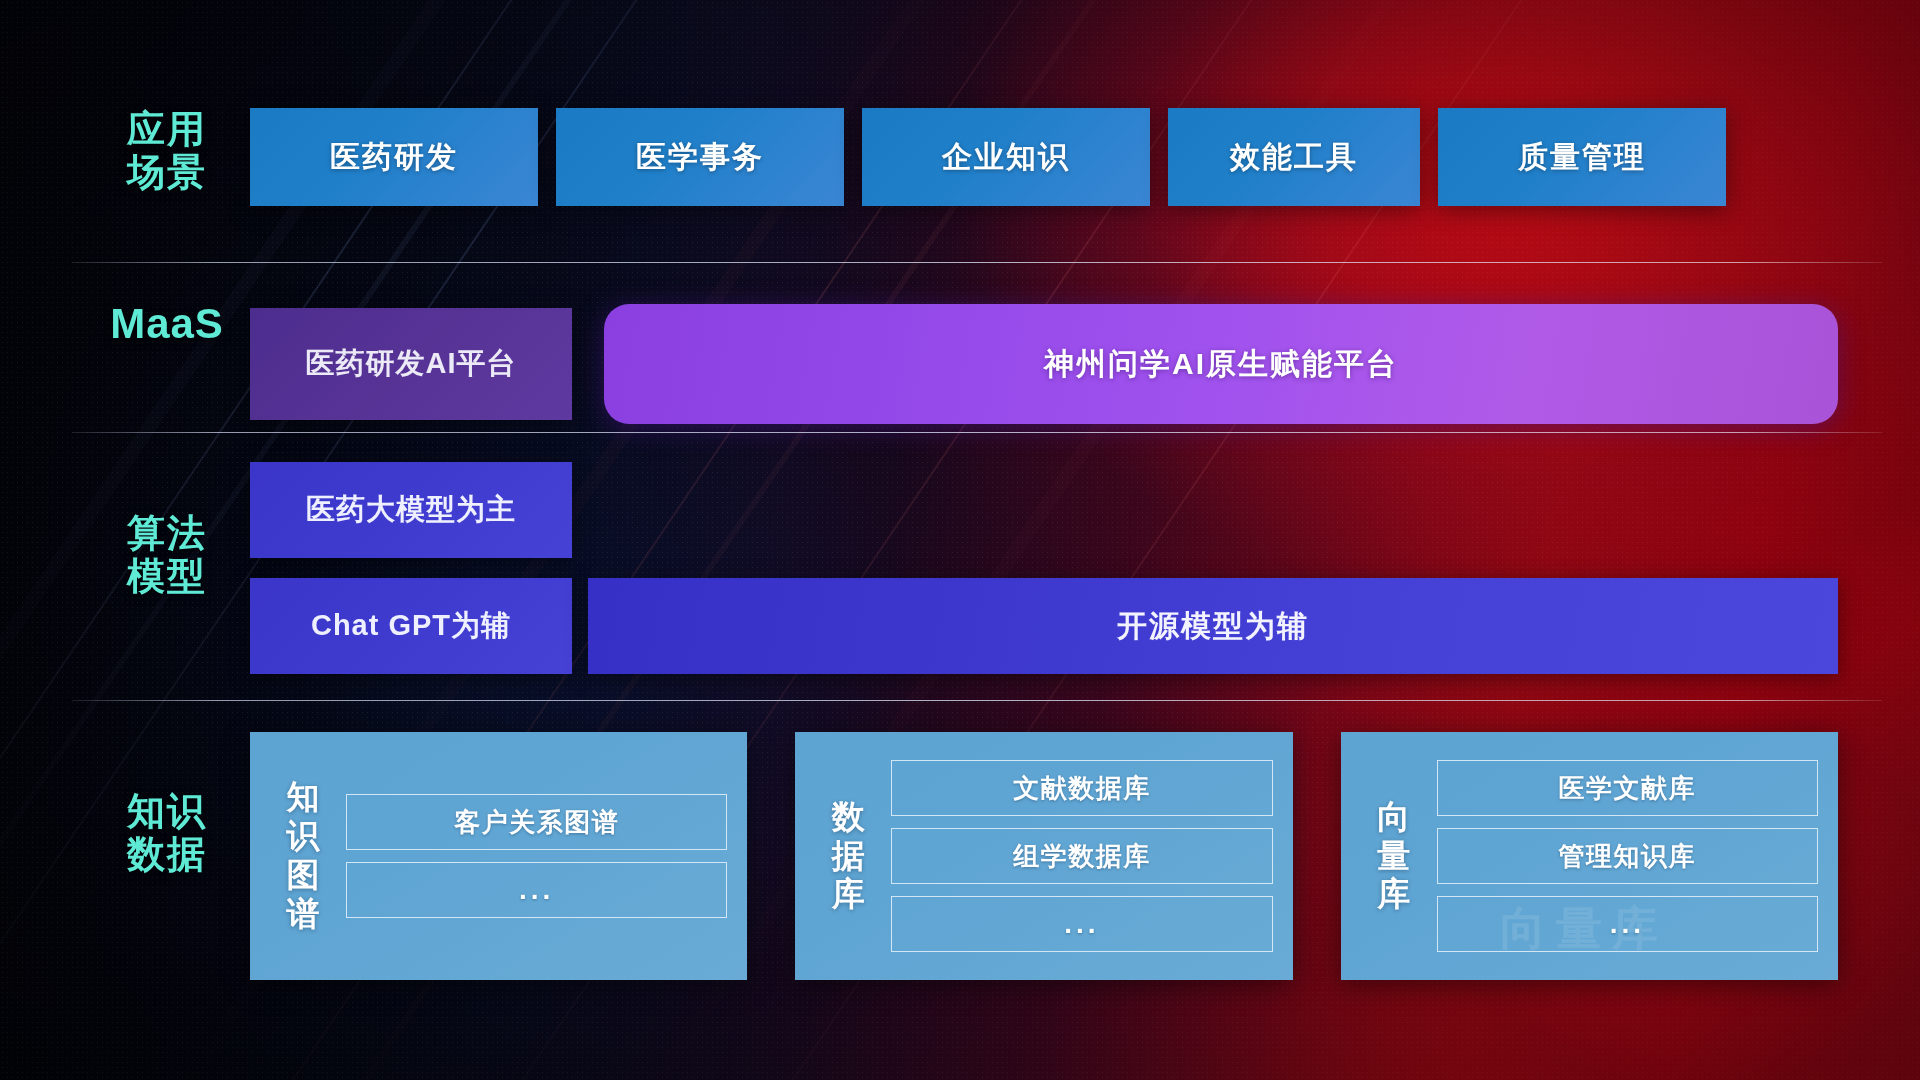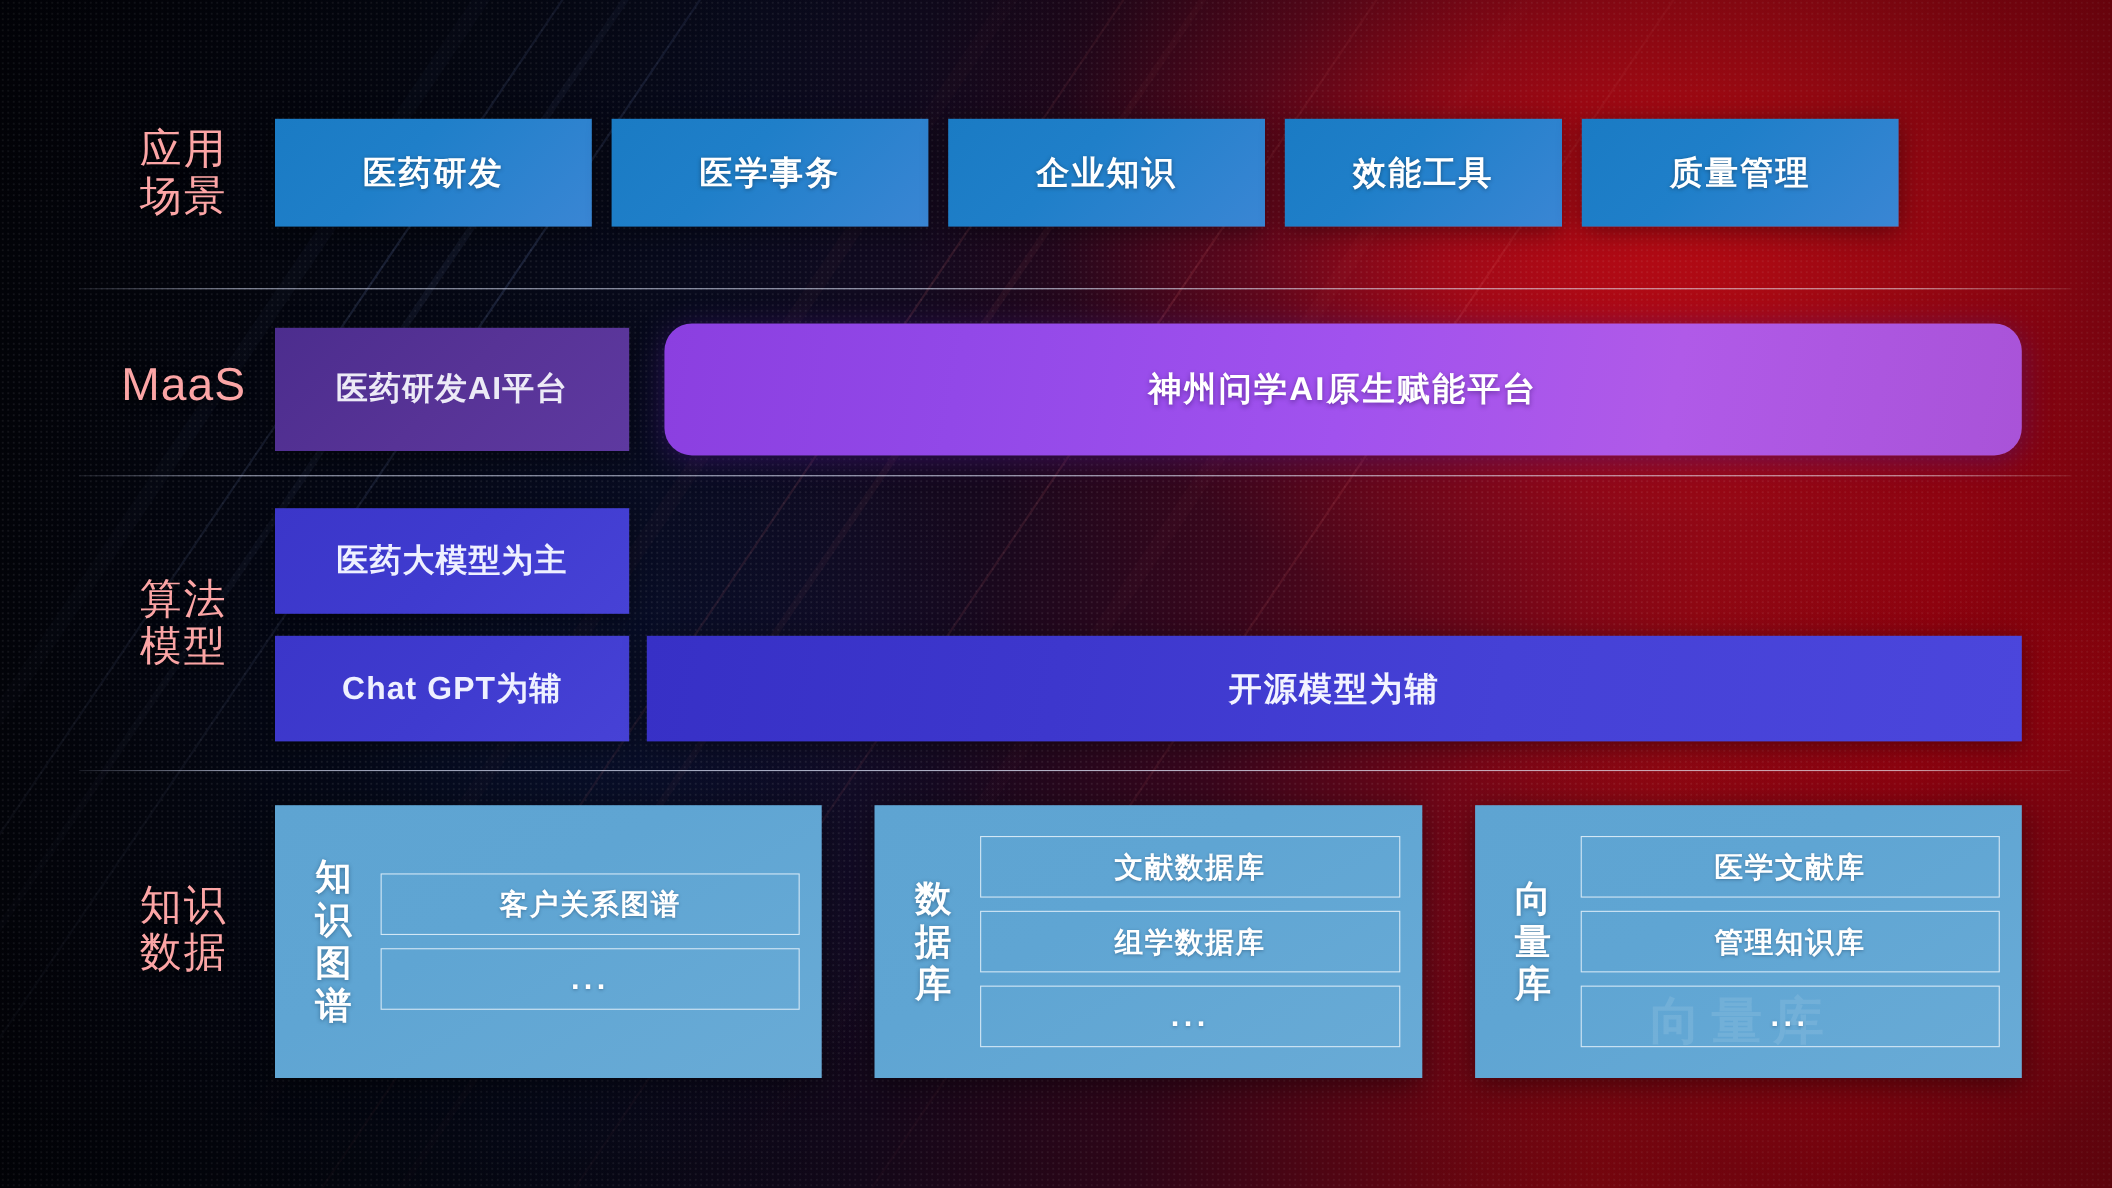--- a/index.html
+++ b/index.html
@@ -66,22 +66,22 @@
 
   
   .content { position:absolute; inset:0; }
 
   .row { position:absolute; display:flex; align-items:center; }
 
   .rail {
     position:absolute;
     left:92px; width:150px;
     display:flex; flex-direction:column;
-    align-items:center; justify-content:center;
-    color:#fca5a5; font-weight:400; letter-spacing:2px;
+    align-items:center; justify-content:flex-start;
+    color:#5eead4; font-weight:700; letter-spacing:2px;
     text-shadow:0 2px 10px rgba(0,0,0,.75);
     line-height:1.12;
   }
   .rail span { display:block; text-align:center; white-space:nowrap; }
   .rail.cjk { font-size:38px; }
   .rail.latin { font-size:42px; letter-spacing:1px; }
 
   .divider {
     position:absolute; left:72px; width:1810px; height:1px;
     background:linear-gradient(90deg,
@@ -215,21 +215,21 @@
         <span>质量管理</span>
       </div>
     </div>
 
     <div class="divider" style="top:262px;"></div>
 
     <div class="rail latin" style="top:300px; height:100px;">
       <span>MaaS</span>
     </div>
 
-    <div class="row" style="left:250px; top:294px; width:1588px; gap:32px; align-items:center;">
+    <div class="row" style="left:250px; top:304px; width:1588px; gap:32px; align-items:center;">
       <div class="maas-left">
         <span>医药研发AI平台</span>
       </div>
       <div class="maas-right">
         <span>神州问学AI原生赋能平台</span>
       </div>
     </div>
 
     <div class="divider" style="top:432px;"></div>
 

